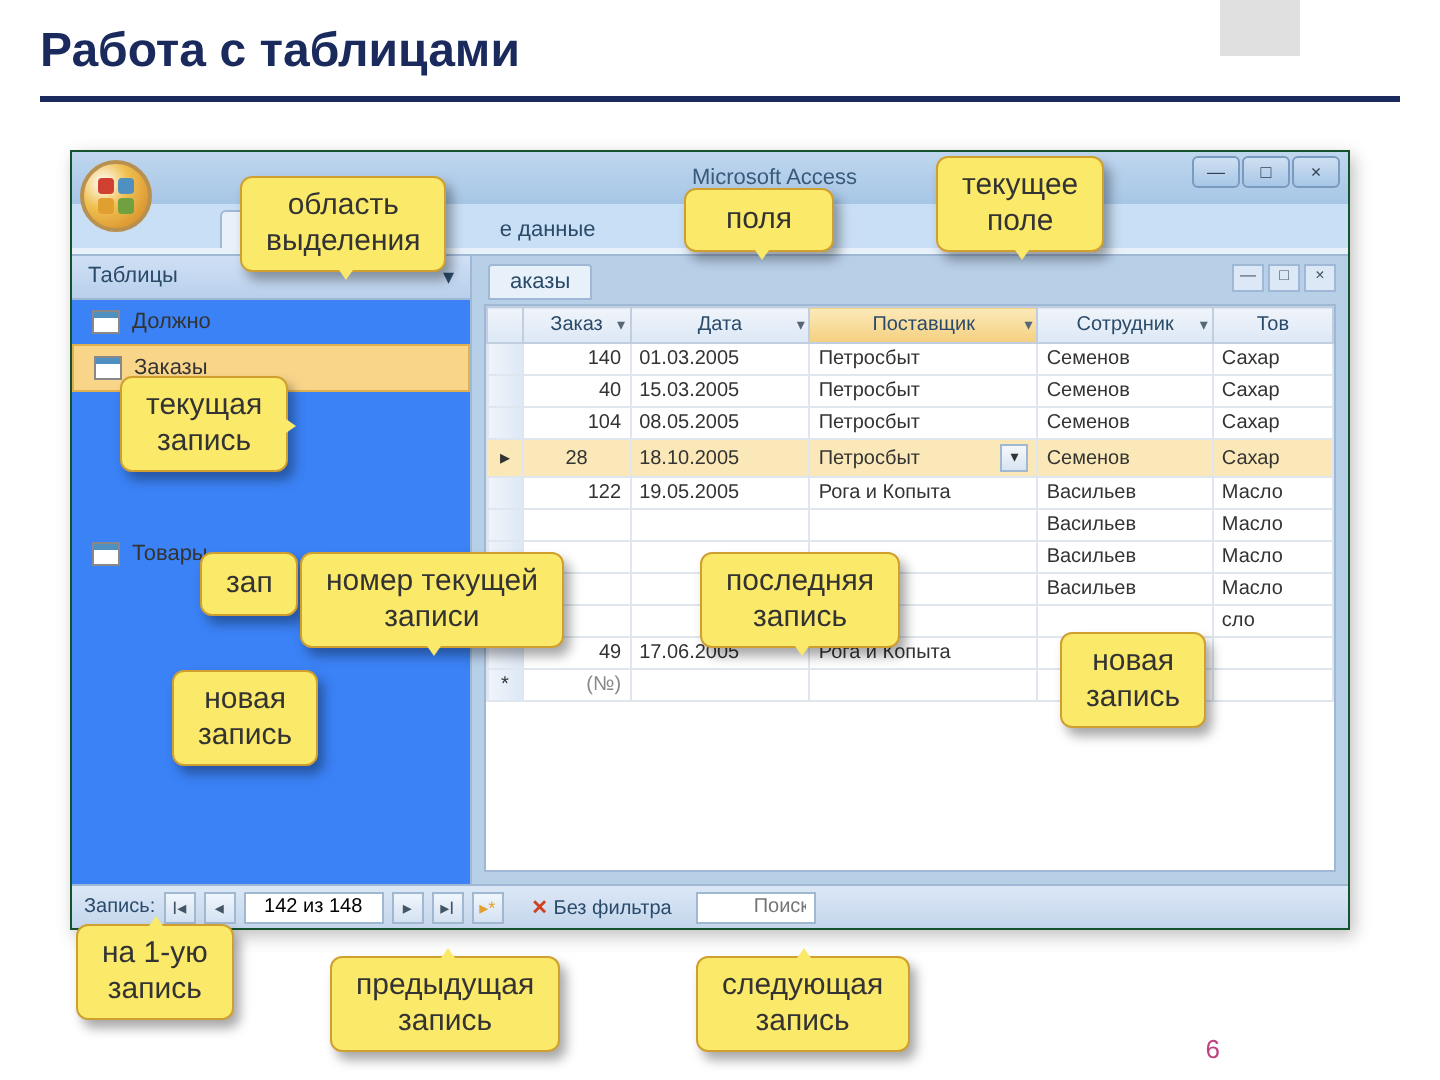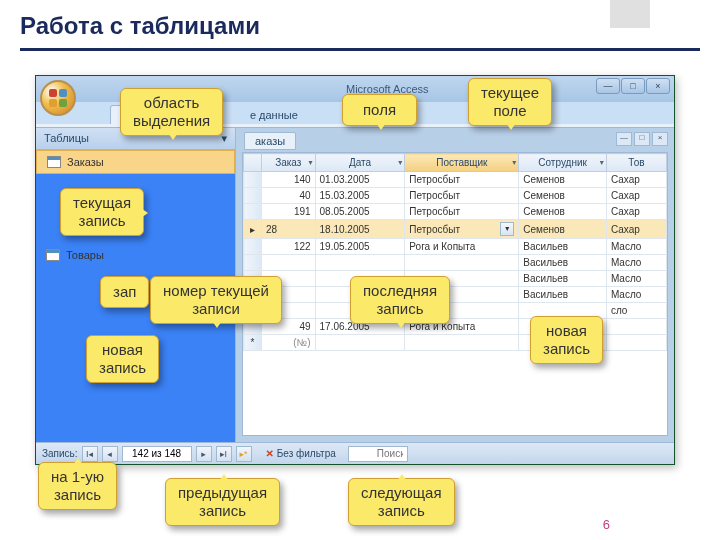--- a/index.html
+++ b/index.html
@@ -98,20 +98,24 @@
     <div class="ribbon-tab" style="margin-left:90px">е данные</div>
     <div class="ribbon-tab" style="margin-left:40px">и данных</div>
   </div>
   <div class="ribbon-body"></div>
 
   <div class="content-row">
     <div class="nav-pane">
       <div class="nav-header">
         <span>Таблицы</span>
         <span>▾</span>
+      </div>
+      <div class="nav-item">
+        <span class="tbl-icon"></span>
+        <span>Должно</span>
       </div>
       <div class="nav-item sel">
         <span class="tbl-icon"></span>
         <span>Заказы</span>
       </div>
       <div style="height:70px"></div>
       <div class="nav-item">
         <span class="tbl-icon"></span>
         <span>Товары</span>
       </div>
@@ -149,29 +153,29 @@
               <tr>
                 <td class="rowsel"></td>
     <td style="text-align:right">40</td>
     <td>15.03.2005</td>
     <td>Петросбыт</td>
     <td>Семенов</td>
     <td>Сахар</td>
               </tr>
               <tr>
                 <td class="rowsel"></td>
-    <td style="text-align:right">191</td>
+    <td style="text-align:right">104</td>
     <td>08.05.2005</td>
     <td>Петросбыт</td>
     <td>Семенов</td>
     <td>Сахар</td>
               </tr>
               <tr class="sel">
                 <td class="rowsel">▸</td>
-    <td style="text-align:left">28</td>
+    <td style="text-align:center">28</td>
     <td>18.10.2005</td>
     <td>
                   <div class="combo-cell">
                     <span>Петросбыт</span>
                     <span class="combo-dd">▾</span>
                   </div>
                 </td>
     <td>Семенов</td>
     <td>Сахар</td>
               </tr>

